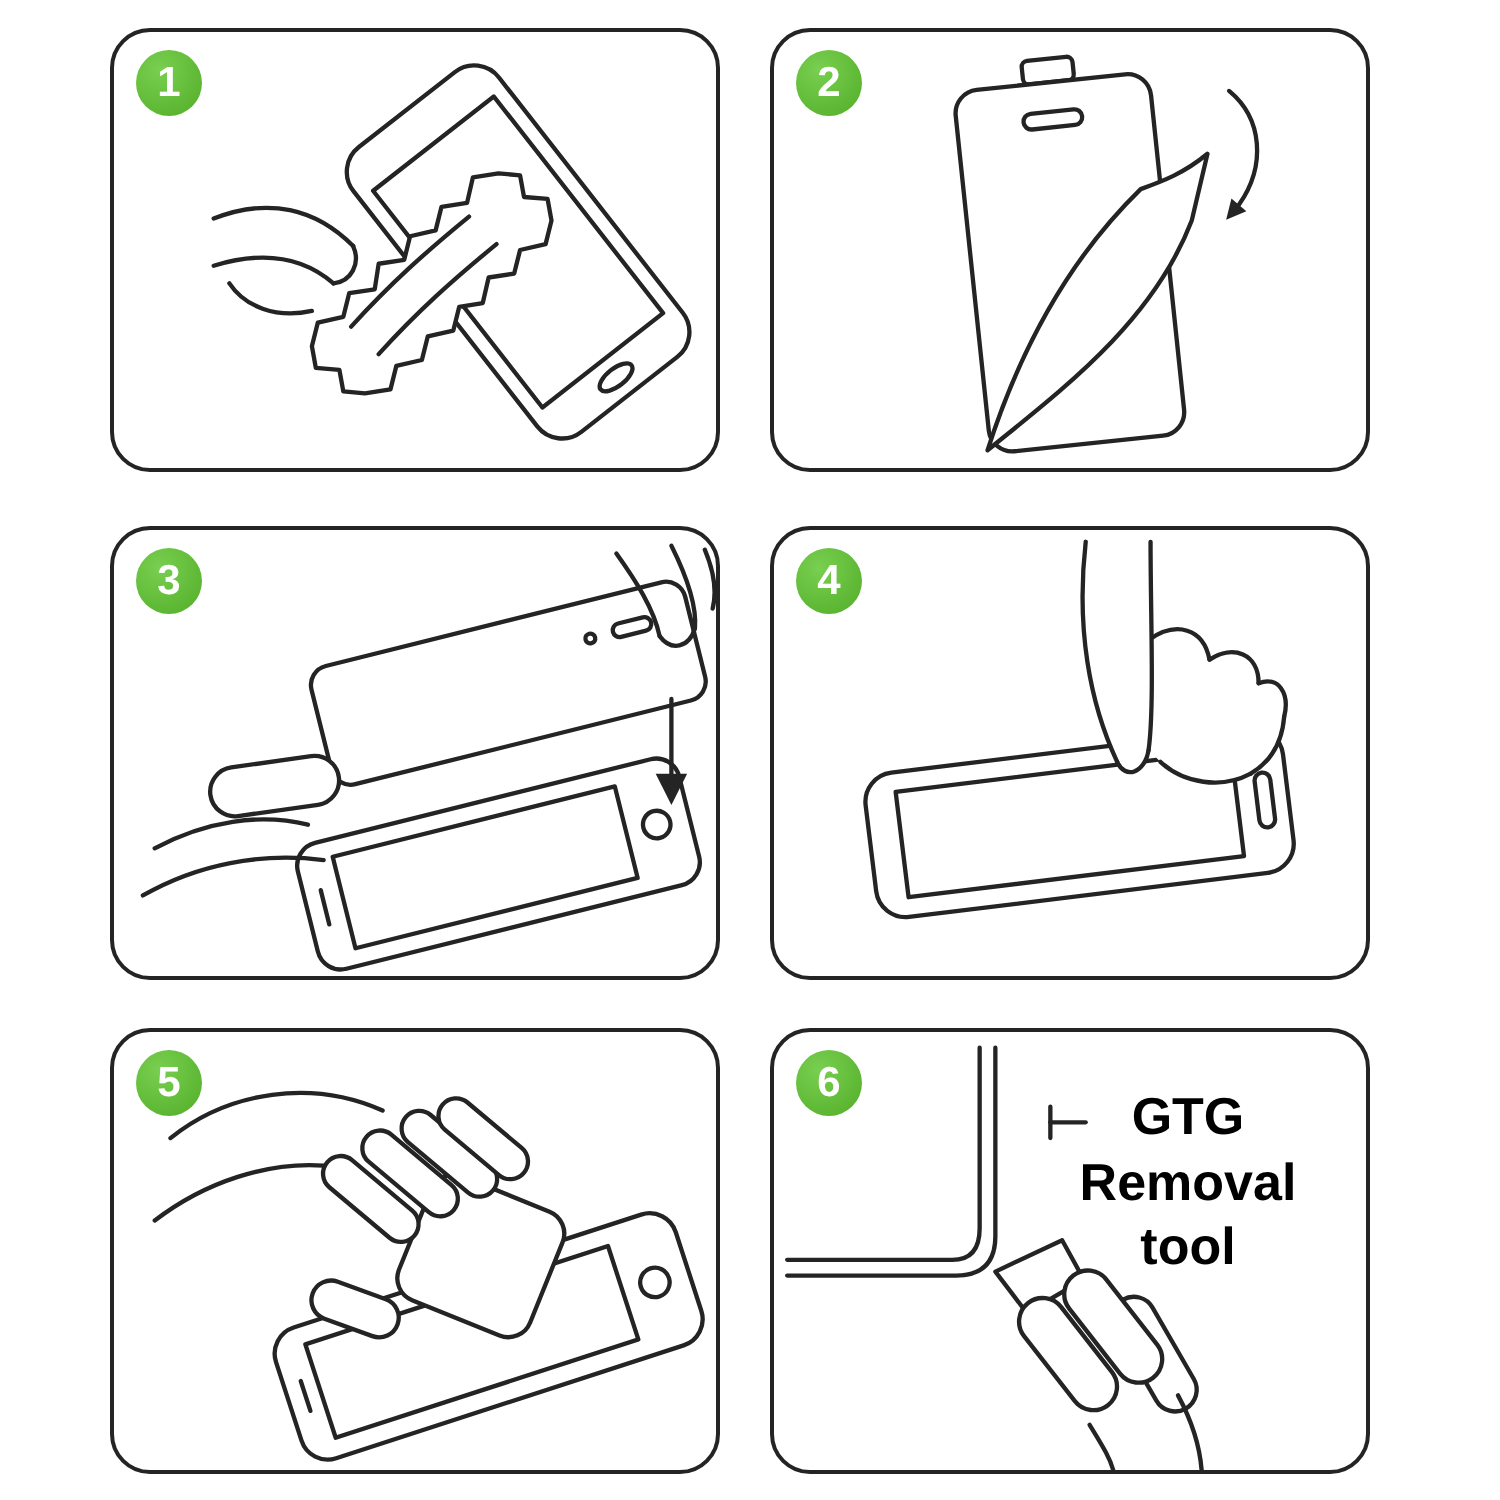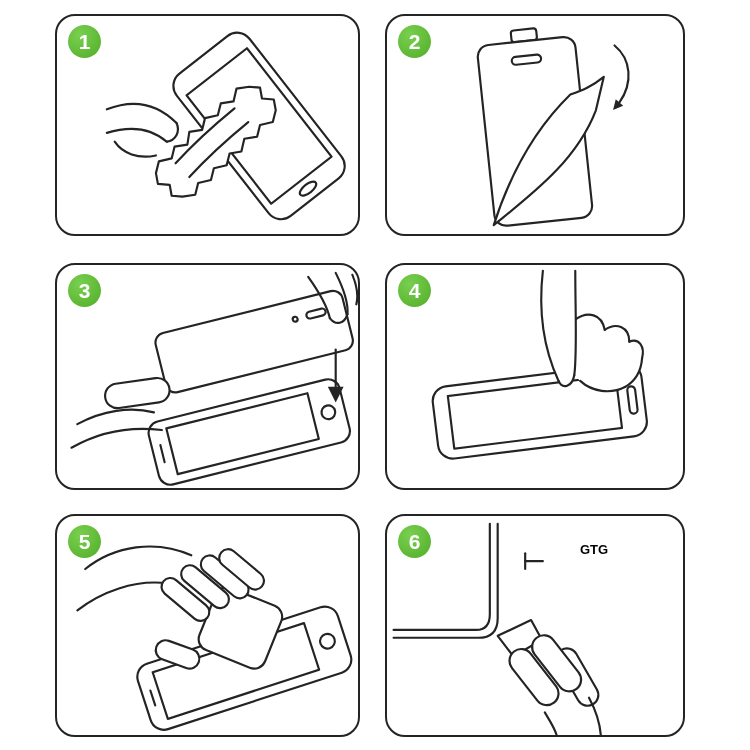--- a/index.html
+++ b/index.html
@@ -37,21 +37,21 @@
     width: 100%; height: 100%;
     display: block;
     stroke: var(--outline, #242424);
     stroke-width: 2.2;
     stroke-linecap: round;
     stroke-linejoin: round;
   }
   .gtg-label {
     position: absolute; left: 132px; top: 26px; width: 150px;
     text-align: center; color: #000;
-    font-weight: 700; font-size: 13px; line-height: 1.25;
+    font-weight: 700; font-size: 26px; line-height: 1.25;
     z-index: 2;
   }
 </style>
 </head>
 <body>
 
 <section class="panel p1">
   <div class="badge">
     <span>1</span>
   </div>
@@ -191,20 +191,21 @@
     </g>
   </svg>
 </section>
 
 <section class="panel p6">
   <div class="badge">
     <span>6</span>
   </div>
   <div class="gtg-label">
     <div>GTG</div>
+    <div>Removal tool</div>
   </div>
   <svg class="art" viewBox="0 0 300 223" aria-hidden="true">
     <g>
       <path fill="none" d="M6,124 L92,124 Q112,124 112,104 L112,8"></path>
       <path fill="none" d="M6,116 L90,116 Q104,116 104,100 L104,8"></path>
     </g>
     <g>
       <path fill="none" d="M140,46 L158,46"></path>
       <path fill="none" d="M140,38 L140,54"></path>
     </g>

